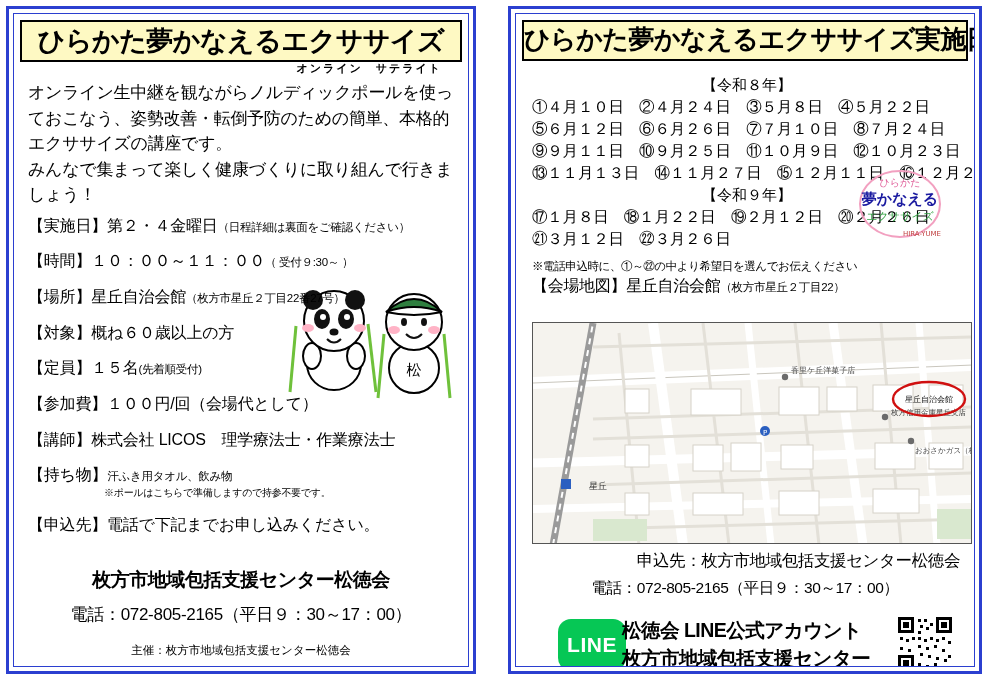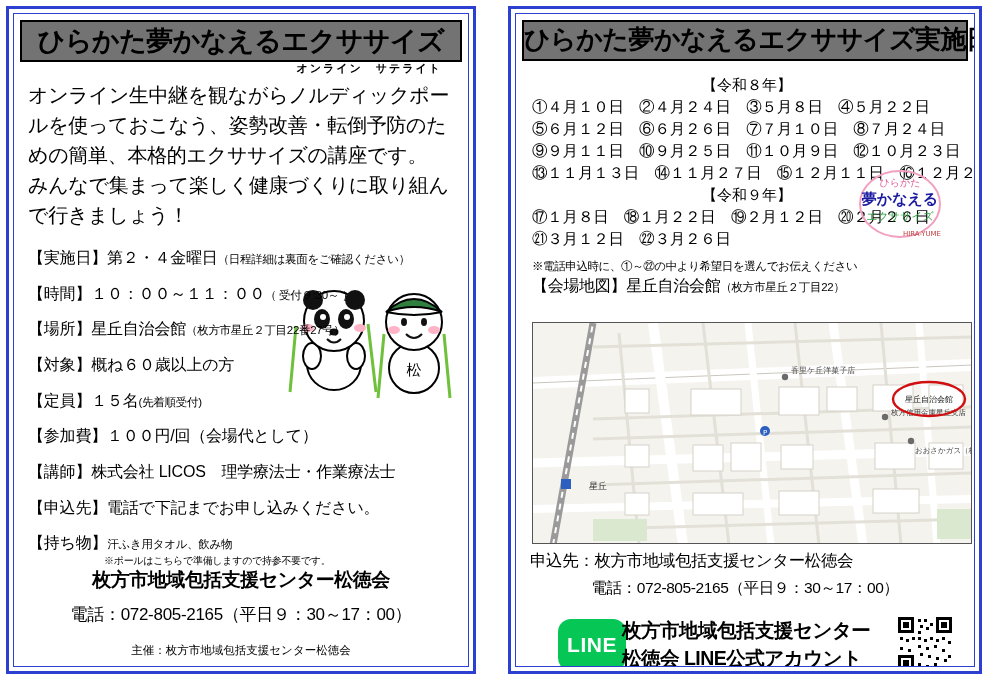--- a/index.html
+++ b/index.html
@@ -44,21 +44,21 @@
     box-sizing: border-box;
     overflow: hidden;
   }
 
   
   .banner {
     position: absolute;
     left: 6px;
     right: 6px;
     top: 6px;
-    background: #737373;
+    background: #fef9c3;
     border: 2px solid #000000;
     box-sizing: border-box;
     text-align: center;
     padding: 3px 0 4px 0;
   }
   .banner-title {
     font-family: "DejaVu Sans", sans-serif;
     font-weight: bold;
     font-size: 28px;
     line-height: 1.15;
@@ -83,23 +83,23 @@
   .left-body {
     position: absolute;
     left: 14px;
     right: 10px;
     top: 66px;
     font-size: 16.5px;
     line-height: 1.48;
     color: #000000;
   }
   .lead {
-    font-size: 20px;
+    font-size: 17px;
     line-height: 1.5;
-    margin-bottom: 16px;
+    margin-bottom: 6px;
     letter-spacing: -0.3px;
   }
   .row {
     margin-bottom: 12px;
     font-size: 16px;
     letter-spacing: -0.2px;
     position: relative;
     z-index: 2;
   }
   .small {
@@ -210,21 +210,21 @@
   
   .right-footer {
     position: absolute;
     left: 14px;
     right: 14px;
     top: 536px;
   }
   .rf-line1 {
     font-size: 16.5px;
     letter-spacing: -0.4px;
-    text-align: left;
+    text-align: right;
   }
   .rf-line2 {
     font-size: 15.5px;
     letter-spacing: -0.4px;
     text-align: center;
     margin-top: 6px;
   }
   .line-box {
     position: relative;
     margin-top: 14px;
@@ -346,26 +346,26 @@
 
         <div class="row">
           <span>【参加費】</span><span>１００円/回（会場代として）</span>
         </div>
 
         <div class="row">
           <span>【講師】</span><span>株式会社 LICOS　理学療法士・作業療法士</span>
         </div>
 
         <div class="row">
-          <span>【申込先】</span><span>電話で下記までお申し込みください。</span>
-        </div>
-
-        <div class="row">
           <span>【持ち物】</span><span class="small">汗ふき用タオル、飲み物</span>
           <span class="smaller note-line">※ポールはこちらで準備しますので持参不要です。</span>
+        </div>
+
+        <div class="row">
+          <span>【申込先】</span><span>電話で下記までお申し込みください。</span>
         </div>
       </div>
 
       <div class="left-footer">
         <div class="contact-name">枚方市地域包括支援センター松徳会</div>
         <div class="contact-tel">電話：072-805-2165（平日９：30～17：00）</div>
       </div>
 
       <div class="organizer">主催：枚方市地域包括支援センター松徳会</div>
     </div>
@@ -479,22 +479,22 @@
 
       <div class="right-footer">
         <div class="rf-line1">申込先：枚方市地域包括支援センター松徳会</div>
         <div class="rf-line2">電話：072-805-2165（平日９：30～17：00）</div>
 
         <div class="line-box">
           <div class="line-icon">
             <div class="line-icon-text">LINE</div>
           </div>
           <div class="line-label">
+            <div>松徳会 LINE公式アカウント</div>
             <div>枚方市地域包括支援センター</div>
-            <div>松徳会 LINE公式アカウント</div>
           </div>
           <div class="qr">
             <svg viewBox="0 0 58 58" width="58" height="58" xmlns="http://www.w3.org/2000/svg">
               <rect width="58" height="58" fill="#ffffff"></rect>
               <g fill="#000000">
                 <rect x="2" y="2" width="16" height="16"></rect>
                   <rect x="5" y="5" width="10" height="10" fill="#fff"></rect>
                   <rect x="7" y="7" width="6" height="6"></rect>
                 <rect x="40" y="2" width="16" height="16"></rect>
                   <rect x="43" y="5" width="10" height="10" fill="#fff"></rect>

